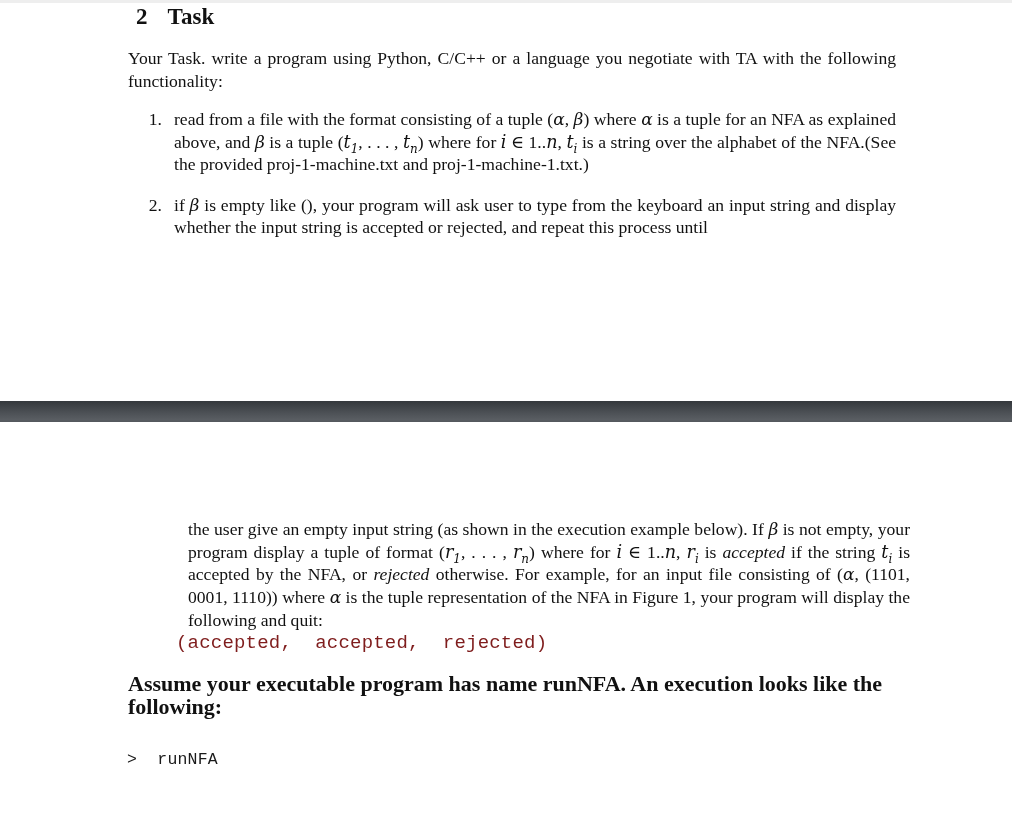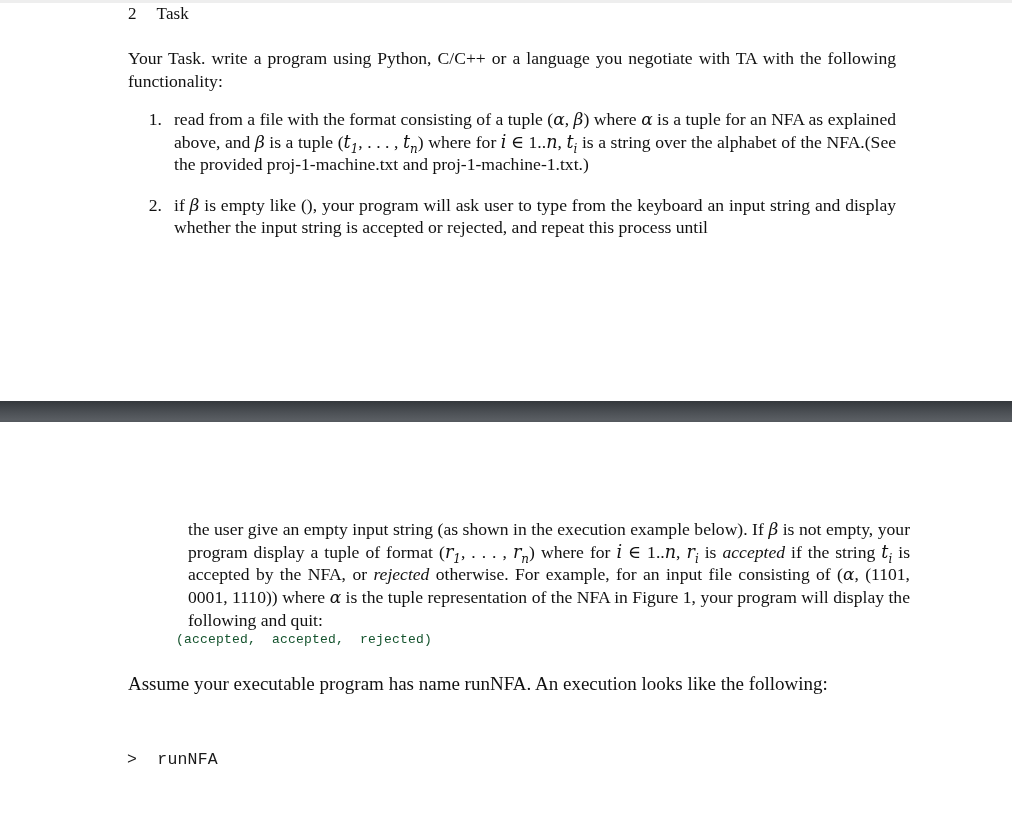--- a/index.html
+++ b/index.html
@@ -29,23 +29,23 @@
   }
   .doc-col {
     position: absolute;
     left: 128px;
     width: 768px;
   }
   
   .section-head {
     position: absolute;
     top: 4px;
-    left: 0;
-    font-size: 17px;
-    font-weight: normal;
+    left: 8px;
+    font-size: 23px;
+    font-weight: bold;
     letter-spacing: 0.1px;
     white-space: nowrap;
   }
   .section-head .num { margin-right: 20px; }
 
   
   .para {
     font-size: 17.6px;
     line-height: 22.5px;
     text-align: justify;
@@ -130,32 +130,33 @@
     width: 722px;
     font-size: 17.6px;
     line-height: 22.7px;
     text-align: justify;
   }
   .code-inline {
     position: absolute;
     left: 176px;
     top: 114px;
     font-family: "Liberation Mono", "DejaVu Sans Mono", monospace;
-    font-size: 13px;
+    font-size: 19px;
     letter-spacing: 0.2px;
-    color: #14532d;
+    color: #7f1d1d;
     white-space: pre;
   }
   .para-assume {
     position: absolute;
     left: 128px;
     top: 155px;
     width: 768px;
-    font-size: 19px;
-    line-height: 22.5px;
+    font-size: 22px;
+    line-height: 22.5px;
+    font-weight: bold;
   }
   .terminal {
     position: absolute;
     left: 127px;
     top: 186px;
     font-family: "Liberation Mono", "DejaVu Sans Mono", monospace;
     font-size: 16.5px;
     line-height: 22.6px;
     letter-spacing: 0.2px;
     color: #1a1a1a;

